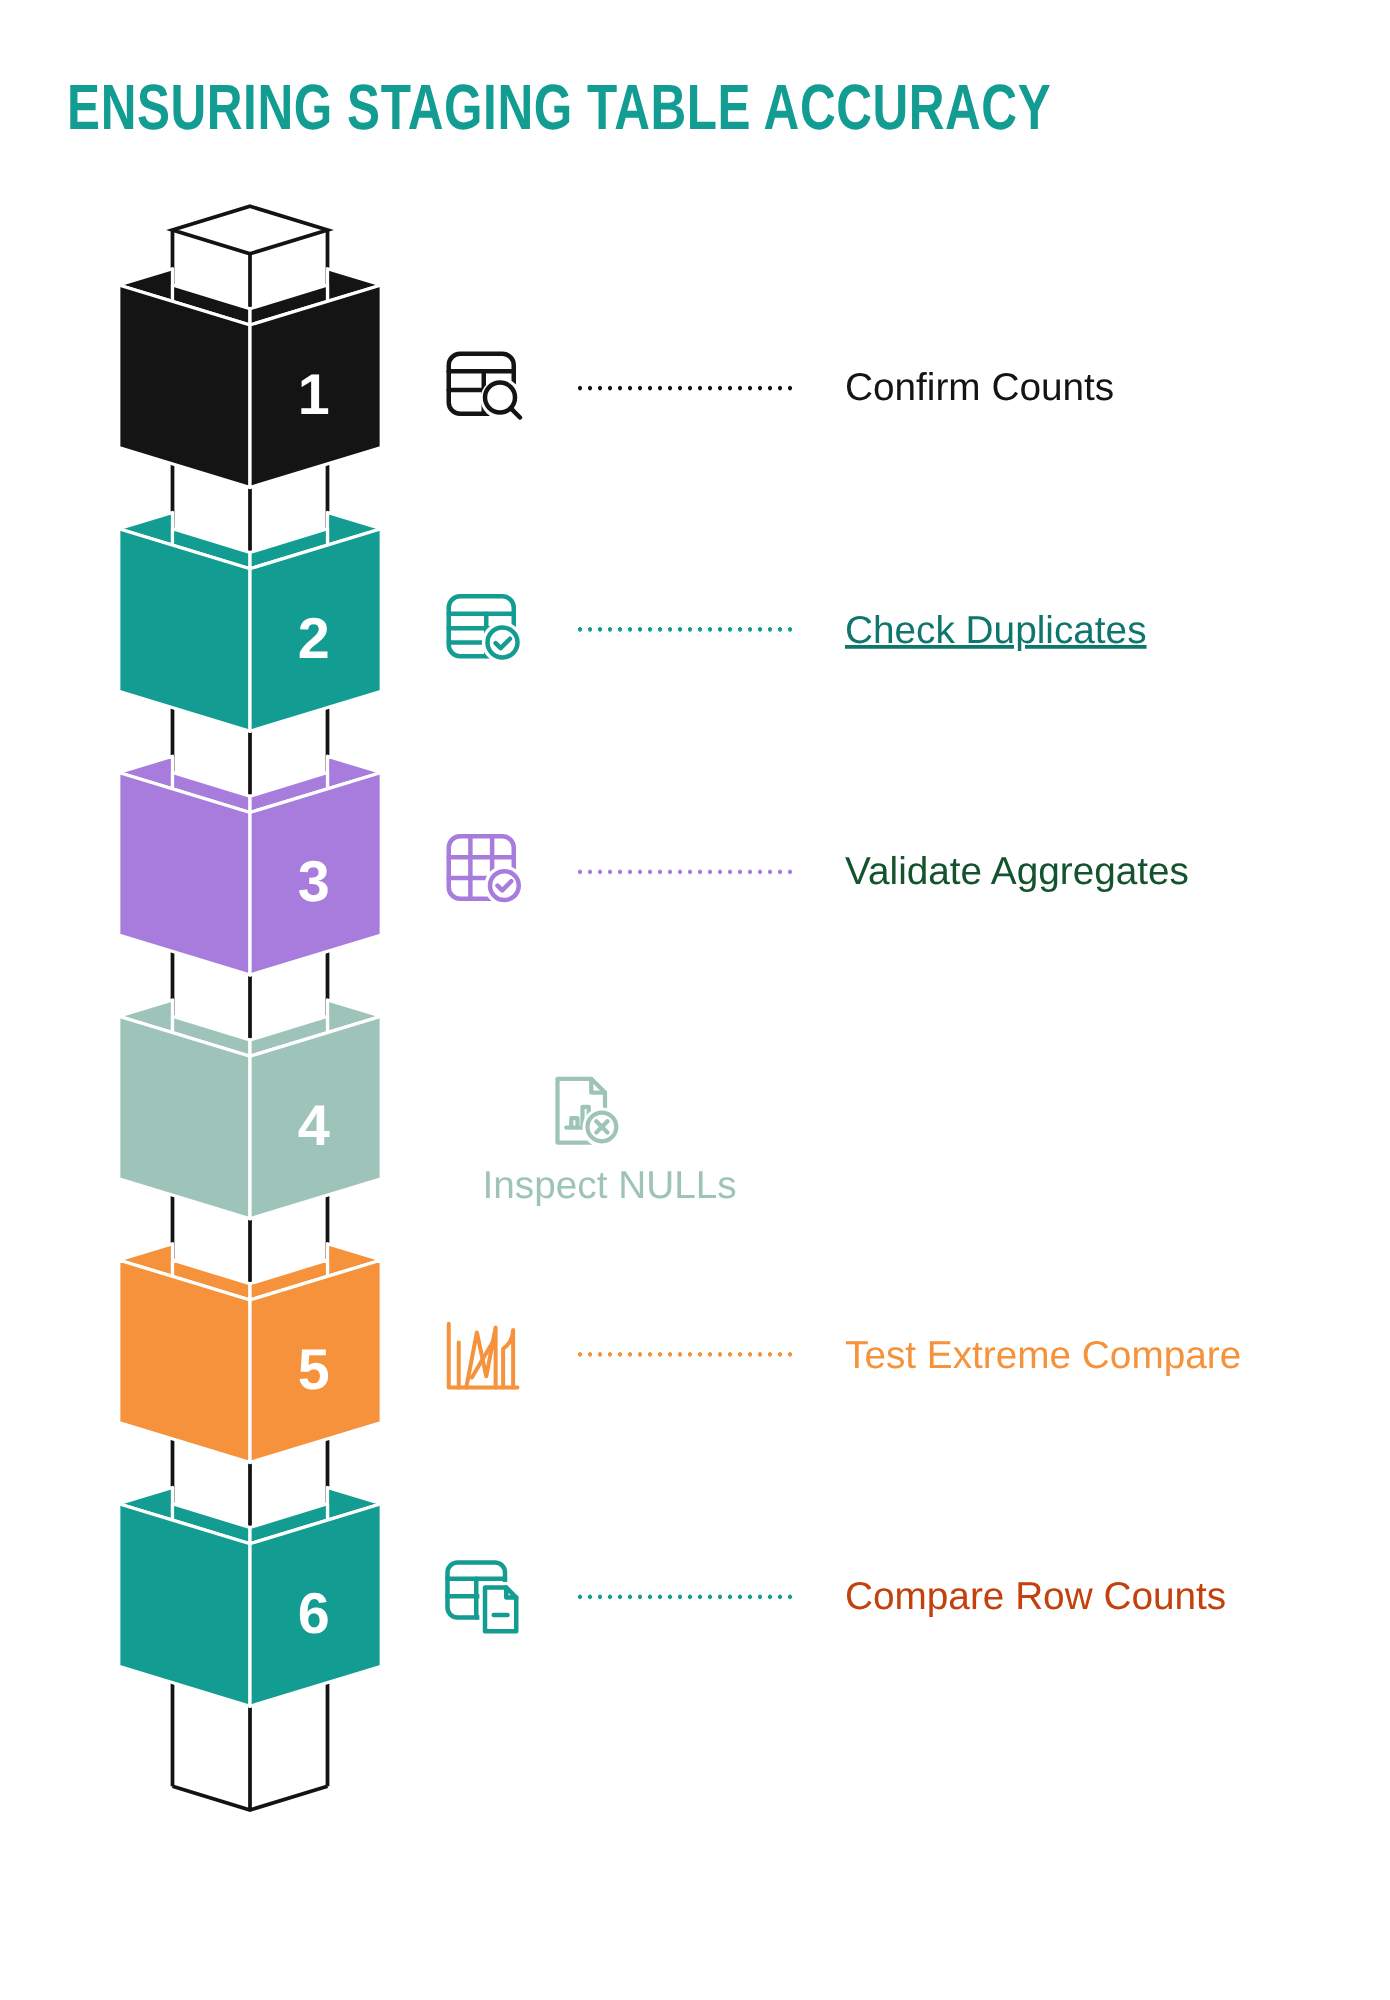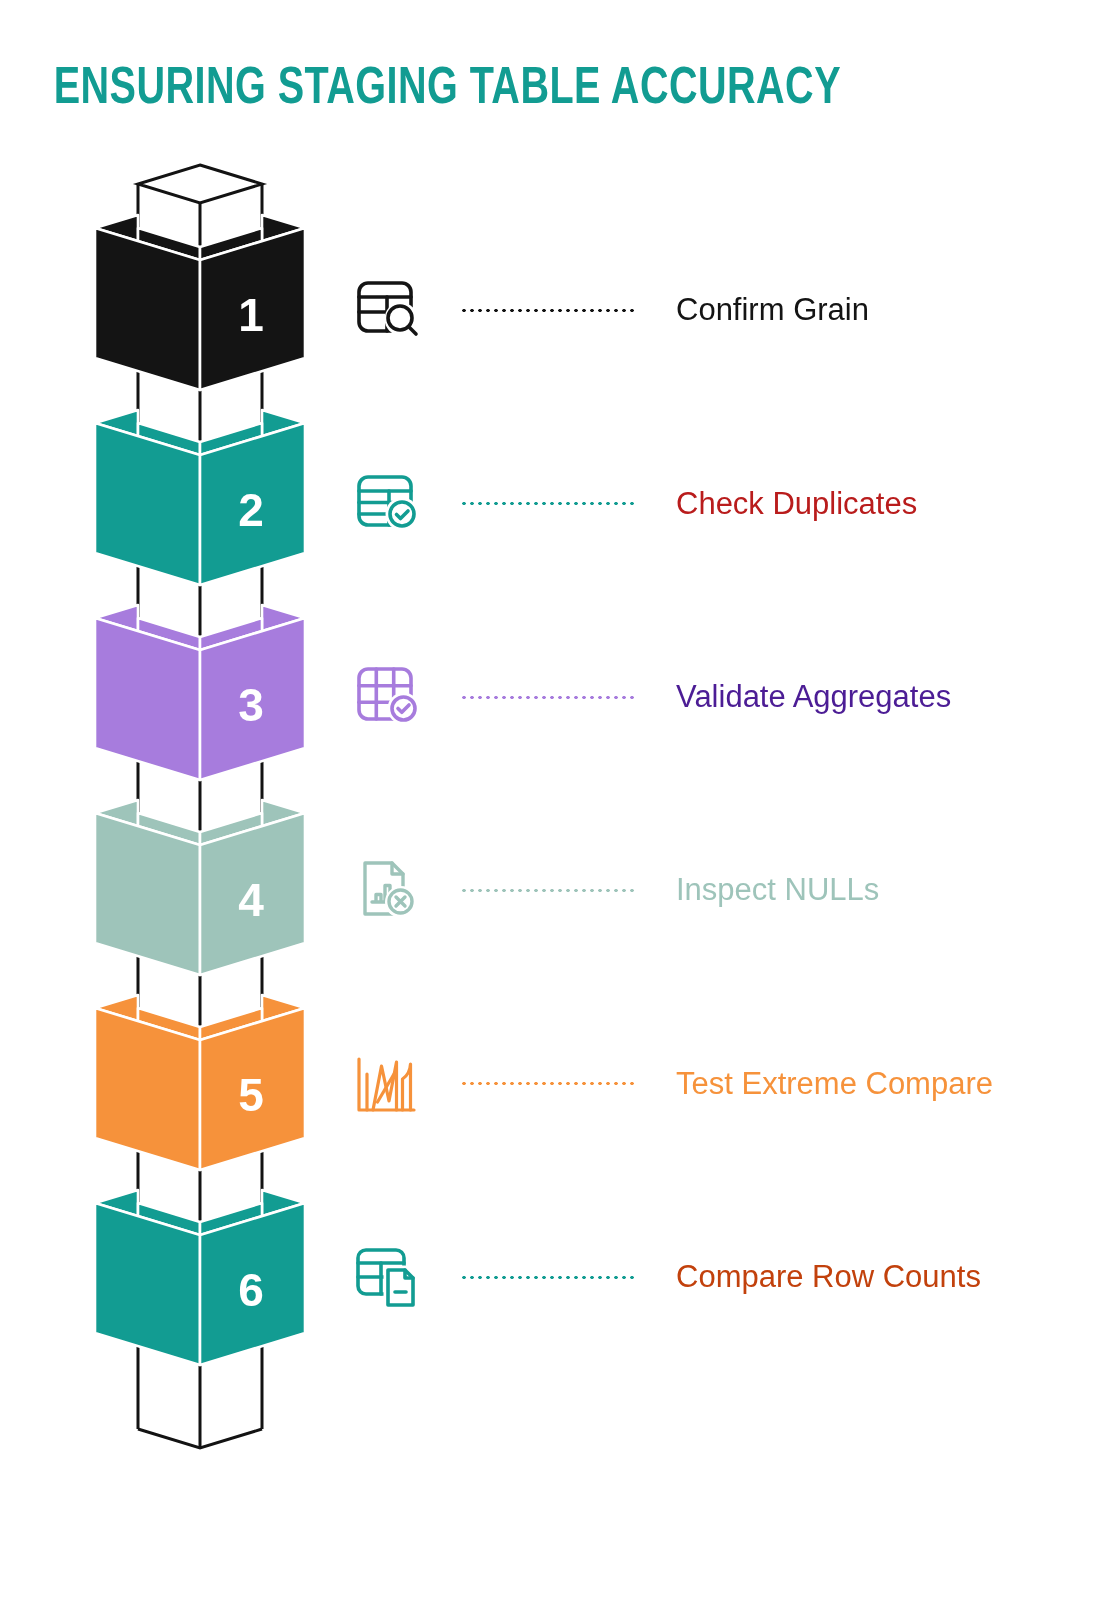--- a/index.html
+++ b/index.html
@@ -82,55 +82,55 @@
     <rect x="11" y="13" width="52" height="48" rx="9"></rect>
     <line x1="11" y1="27" x2="63" y2="27"></line>
           <line x1="11" y1="42" x2="63" y2="42"></line>
     <line x1="39" y1="27" x2="39" y2="61"></line>
     <circle cx="53" cy="49" r="16.5" fill="#ffffff" stroke="none"></circle>
     <circle cx="52" cy="48" r="12"></circle>
           <line x1="60.5" y1="56.5" x2="68" y2="64"></line>
         </g>
       </svg>
     <div class="dots" style="background-image: radial-gradient(circle, rgb(20, 20, 20) 1.6px, transparent 1.9px);"></div>
-    <span class="label" style="color: rgb(20, 20, 20);">Confirm Grain</span>
+    <span class="label" style="color: rgb(20, 20, 20);">Confirm Counts</span>
   </div>
   <div class="row" style="top: 463.5px;">
     <svg class="icon" viewBox="0 0 80 80">
         <g fill="none" stroke="#129C92" stroke-width="3.6" stroke-linecap="round" stroke-linejoin="round">
     <rect x="11" y="13" width="52" height="48" rx="9"></rect>
     <line x1="11" y1="27" x2="63" y2="27"></line>
           <line x1="11" y1="38.5" x2="63" y2="38.5"></line>
     <line x1="11" y1="50" x2="63" y2="50"></line>
           <line x1="41" y1="27" x2="41" y2="61"></line>
     <circle cx="54" cy="50" r="16.5" fill="#ffffff" stroke="none"></circle>
     <circle cx="54" cy="50" r="12"></circle>
           <path d="M48.5,50.5 L52.5,54.5 L60,47"></path>
         </g>
       </svg>
     <div class="dots" style="background-image: radial-gradient(circle, rgb(18, 156, 146) 1.6px, transparent 1.9px);"></div>
-    <span class="label" style="color: #b91c1c;">Check Duplicates</span>
+    <span class="label" style="color: #0f766e; text-decoration: underline;">Check Duplicates</span>
   </div>
   <div class="row" style="top: 657px;">
     <svg class="icon" viewBox="0 0 80 80">
         <g fill="none" stroke="#A77CDD" stroke-width="3.6" stroke-linecap="round" stroke-linejoin="round">
     <rect x="11" y="12" width="52" height="50" rx="9"></rect>
     <line x1="28.3" y1="12" x2="28.3" y2="62"></line>
           <line x1="45.7" y1="12" x2="45.7" y2="62"></line>
     <line x1="11" y1="28.7" x2="63" y2="28.7"></line>
           <line x1="11" y1="45.3" x2="63" y2="45.3"></line>
     <circle cx="55.5" cy="51.5" r="16" fill="#ffffff" stroke="none"></circle>
     <circle cx="55.5" cy="51.5" r="11.5"></circle>
           <path d="M50,51.5 L53.8,55.3 L61,48"></path>
         </g>
       </svg>
     <div class="dots" style="background-image: radial-gradient(circle, rgb(167, 124, 221) 1.6px, transparent 1.9px);"></div>
-    <span class="label" style="color: #4c1d95;">Validate Aggregates</span>
+    <span class="label" style="color: #14532d;">Validate Aggregates</span>
   </div>
-  <div class="row" style="top: 850px;">
+  <div class="row" style="top: 850px; flex-direction: column;">
     <svg class="icon" viewBox="0 0 80 80">
         <g fill="none" stroke="#9EC4BA" stroke-width="3.4" stroke-linecap="round" stroke-linejoin="round">
     <path d="M17,13 H44 L55,24 V64 H17 Z"></path>
           <path d="M44,13 V24 H55"></path>
     <path d="M24,52 H44 M28,52 V44.5 H33 V52 M37,52 V35.5 H42 V52"></path>
     <circle cx="53" cy="52" r="16" fill="#ffffff" stroke="none"></circle>
     <circle cx="52.5" cy="51.5" r="11.5"></circle>
           <path d="M48,47 L57,56 M57,47 L48,56"></path>
         </g>
       </svg>

